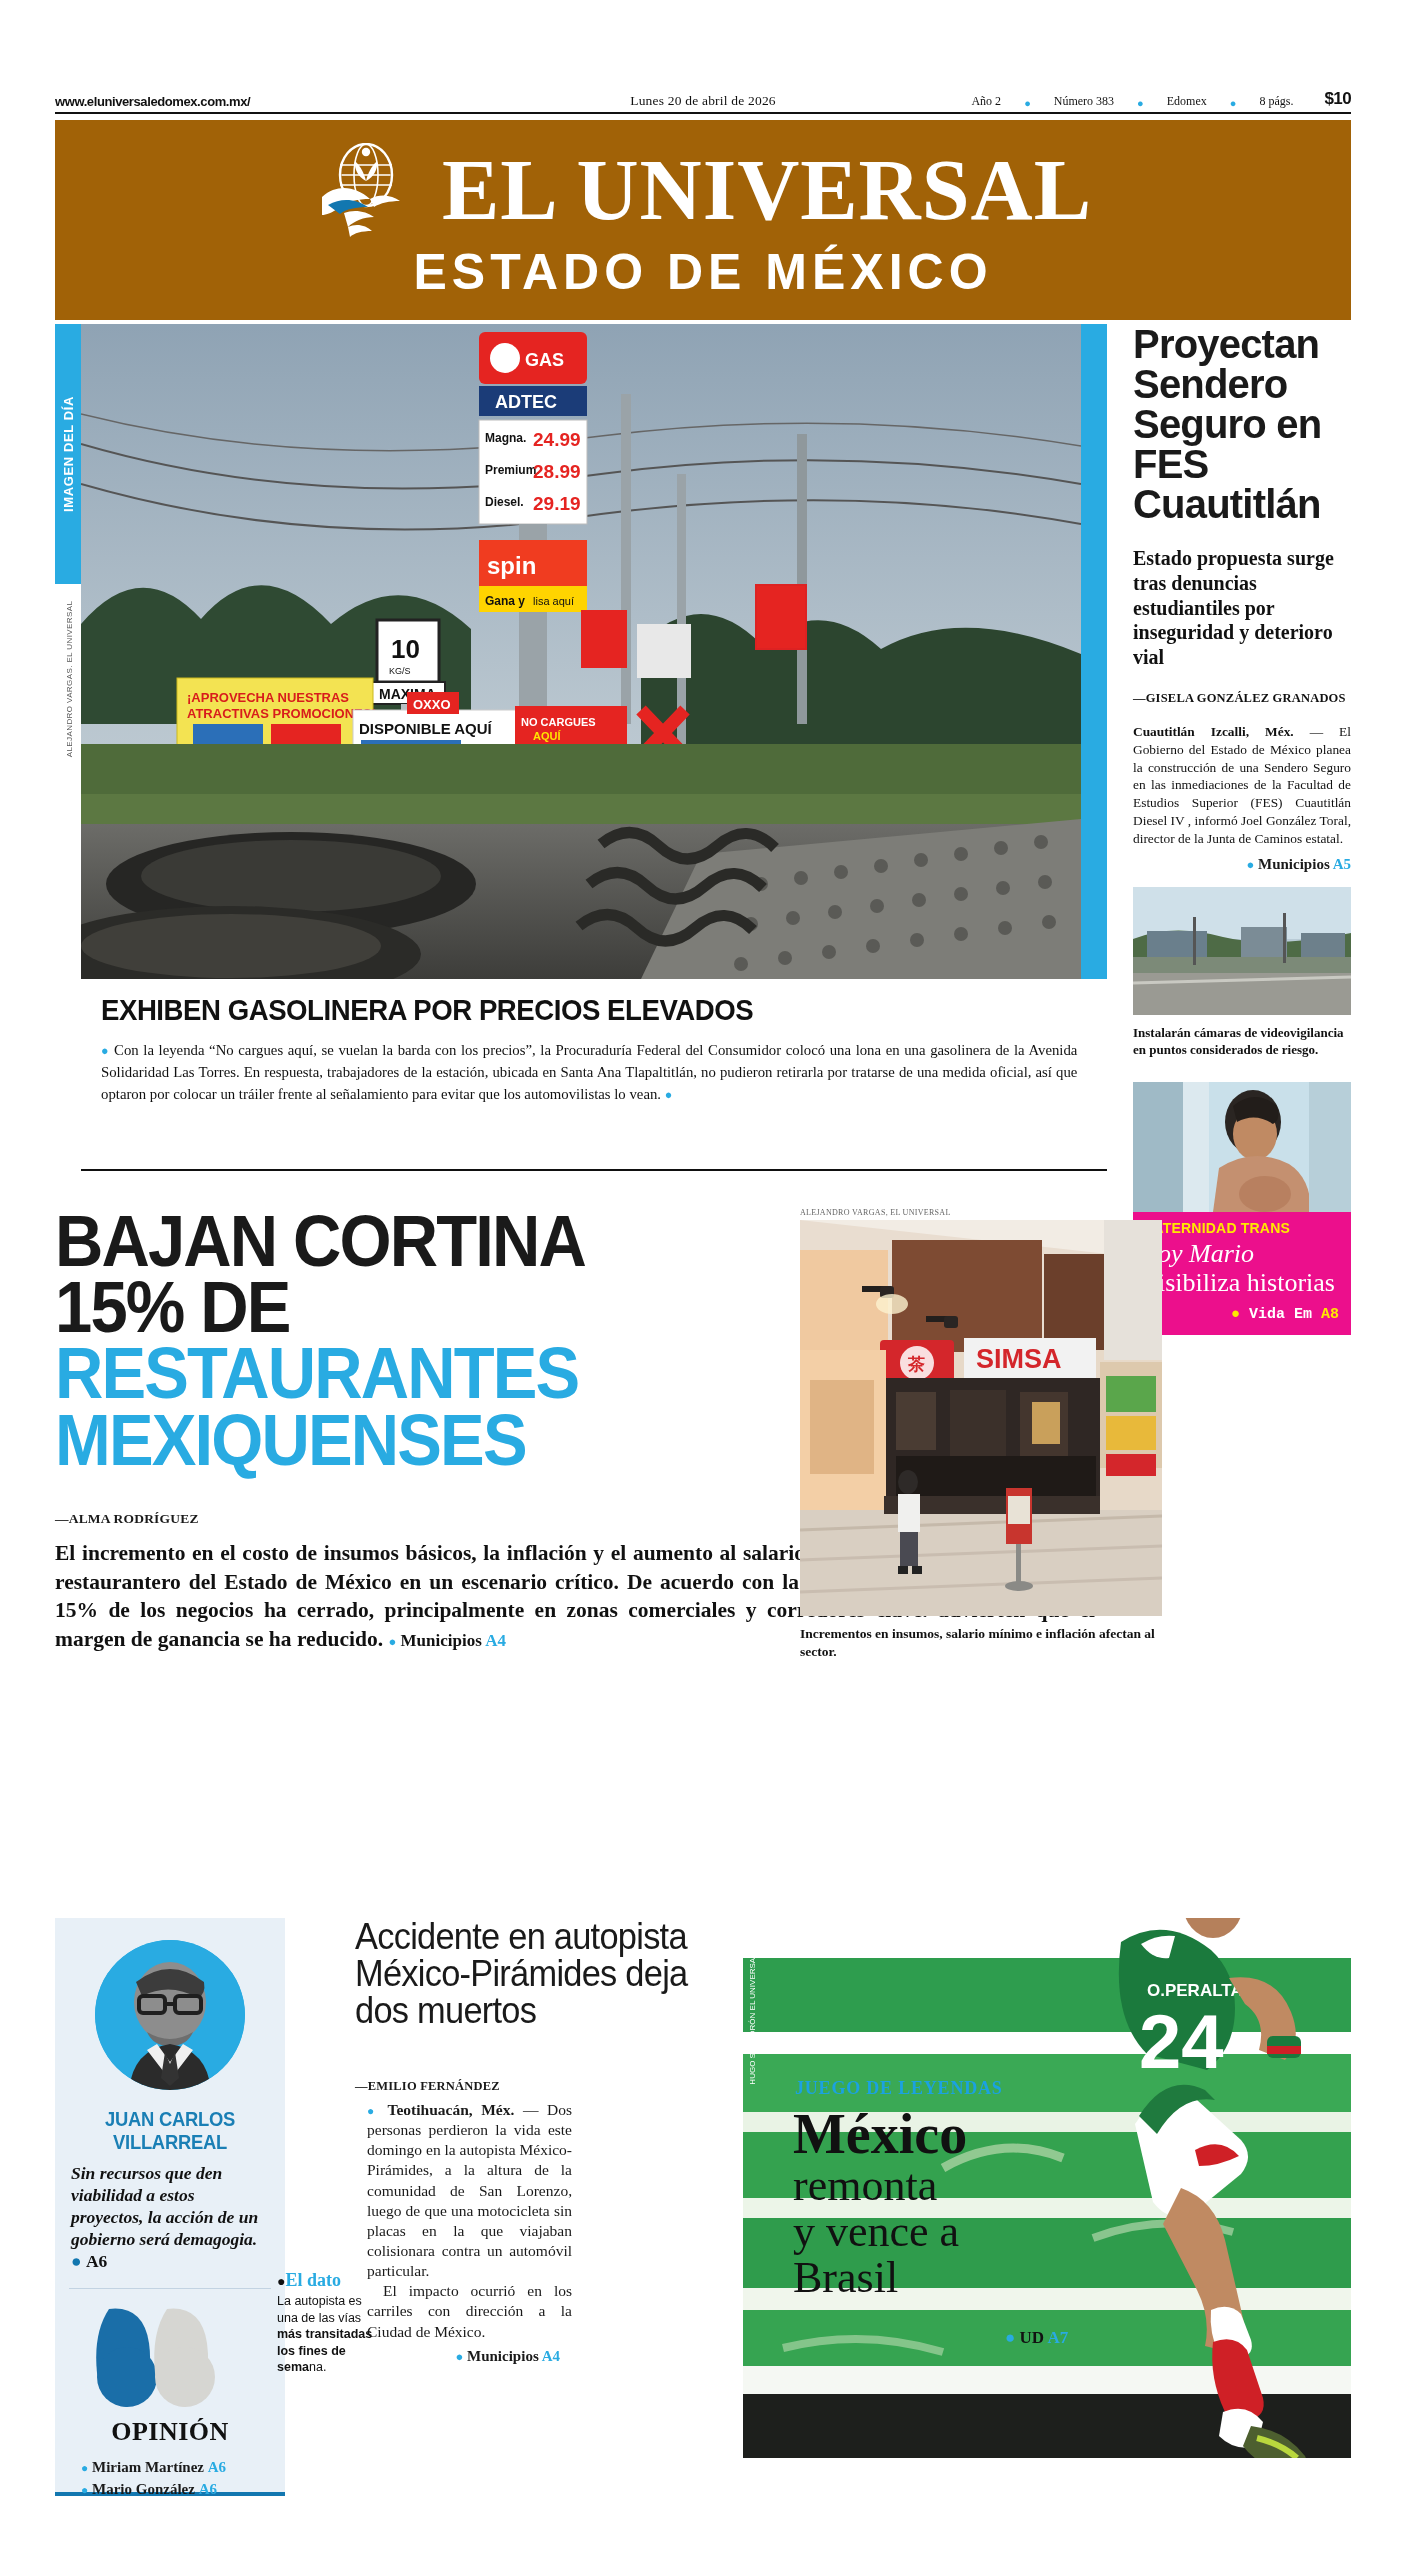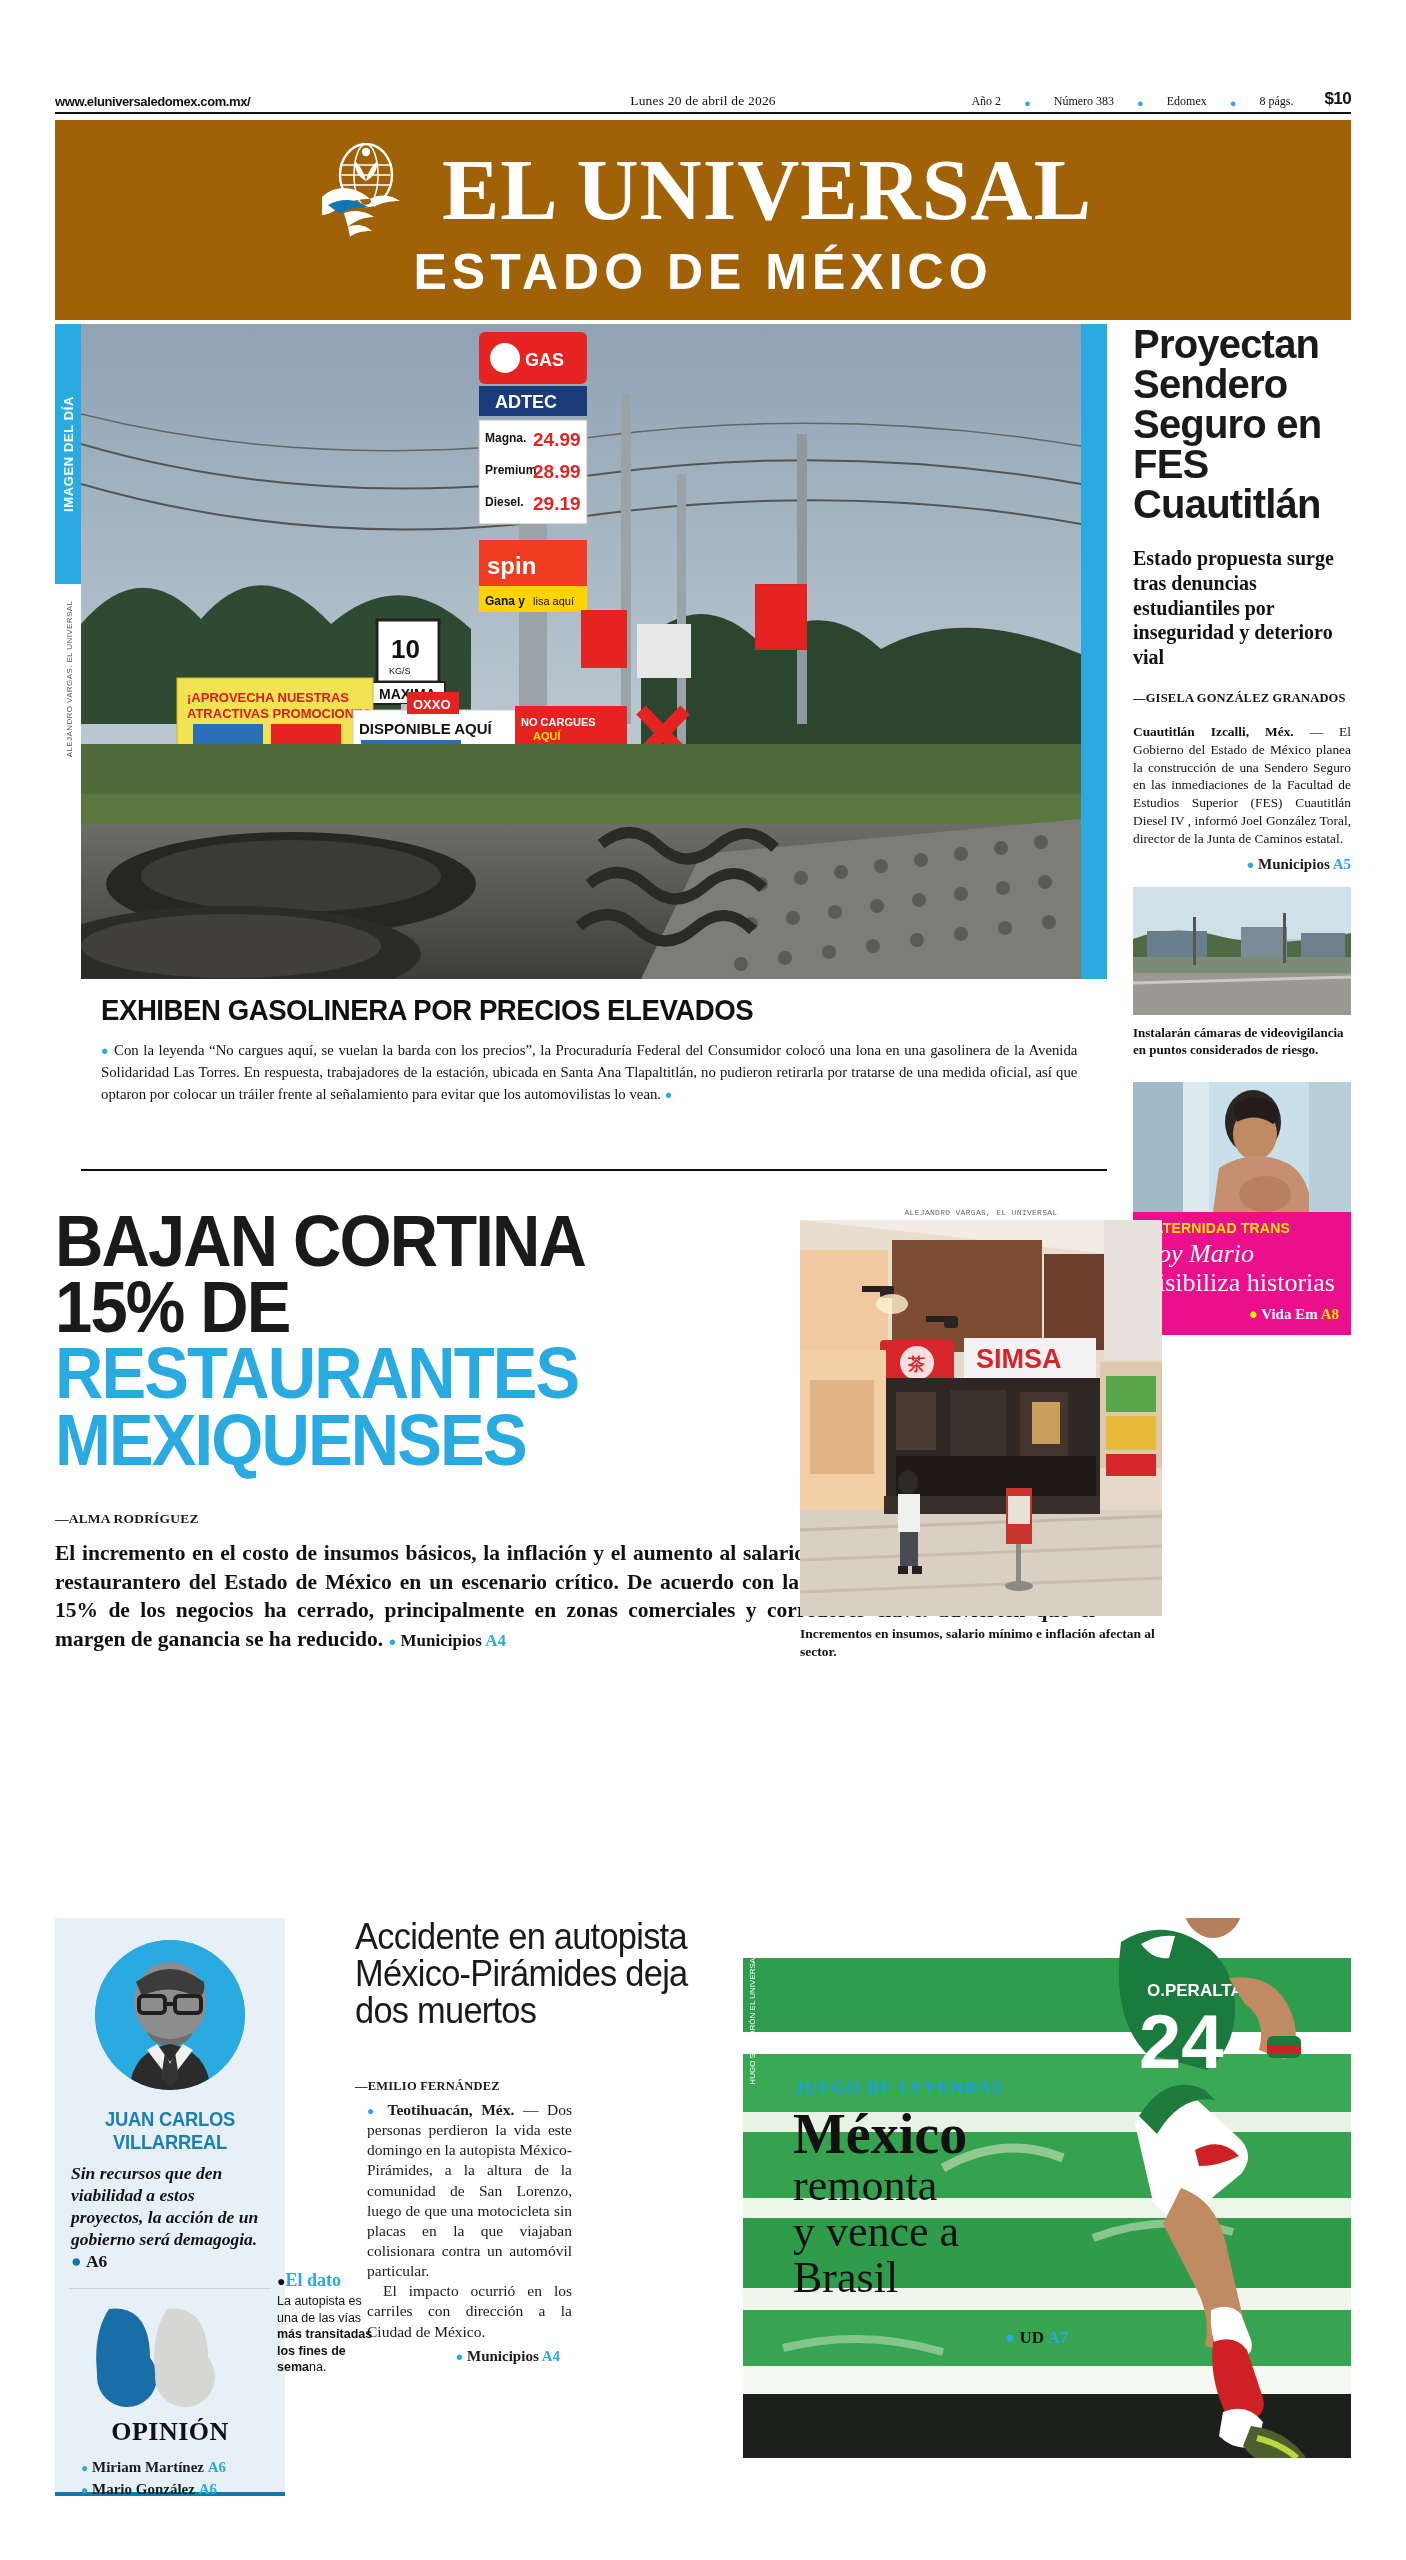--- a/index.html
+++ b/index.html
@@ -151,21 +151,21 @@
     font-family:"Liberation Sans", sans-serif; font-weight:bold;
     font-size:14px; letter-spacing:0.2px;
   }
   .promo-title {
     padding:4px 12px 0; color:#fff; font-family:"Liberation Serif", serif;
     font-size:26px; line-height:1.1;
   }
   .promo-title i { font-style:italic; }
   .promo-ref {
     padding:8px 12px 12px; text-align:right; color:#fff;
-    font-family:Liberation Serif, serif; font-weight:bold; font-size:15px;
+    font-family:Liberation Mono, monospace; font-weight:bold; font-size:15px;
   }
   .promo-ref .dotY { color:#ffe800; }
   .promo-ref .pg { color:#ffe800; }
 
   
   .mainstory { position:absolute; left:55px; top:1208px; width:1052px; }
   .big-head {
     font-family:"Liberation Sans Narrow","Liberation Sans", sans-serif;
     font-weight:bold; font-size:72px; line-height:0.92; letter-spacing:-2px;
     color:#1a1a1a; width:660px;
@@ -180,22 +180,22 @@
   .mainstory-body {
     margin-top:12px; width:1040px;
     font-family:"Liberation Serif", serif; font-weight:bold;
     font-size:21.5px; line-height:1.33; color:#111; text-align:justify;
   }
   .mainstory-body .ref { white-space:nowrap; font-size:17px; }
   .mainstory-body .pg { color:#29abe2; }
 
   .rest-photo-wrap { position:absolute; left:745px; top:0; width:362px; }
   .rest-credit {
-    font-family:Liberation Mono, monospace; font-size:8px; color:#666;
-    text-align:center; letter-spacing:0.3px; margin-bottom:3px;
+    font-family:Liberation Serif, serif; font-size:8px; color:#666;
+    text-align:left; letter-spacing:0.3px; margin-bottom:3px;
   }
   .rest-photo { width:362px; height:396px; overflow:hidden; background:#c9b7a4; }
   .rest-cap {
     margin-top:9px; font-family:"Liberation Serif", serif; font-weight:bold;
     font-size:13.5px; line-height:1.32; color:#111;
   }
 
   
   .bottom { position:absolute; left:55px; top:1918px; width:1296px; height:580px; }
   .opinion-box {

